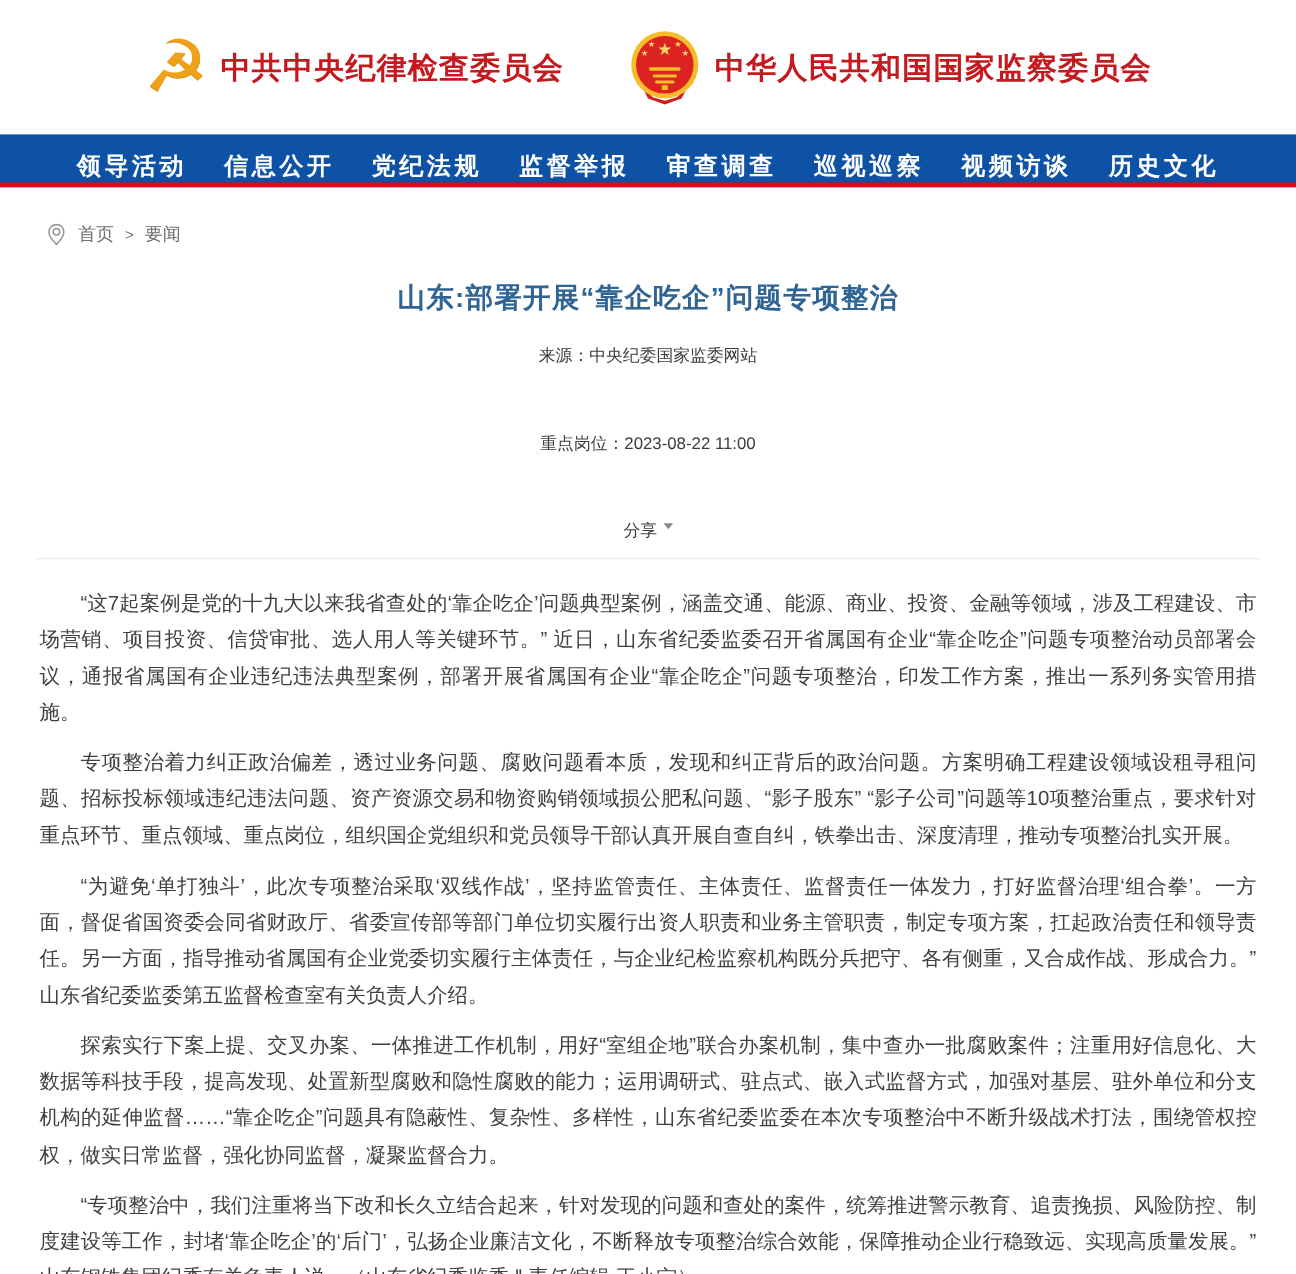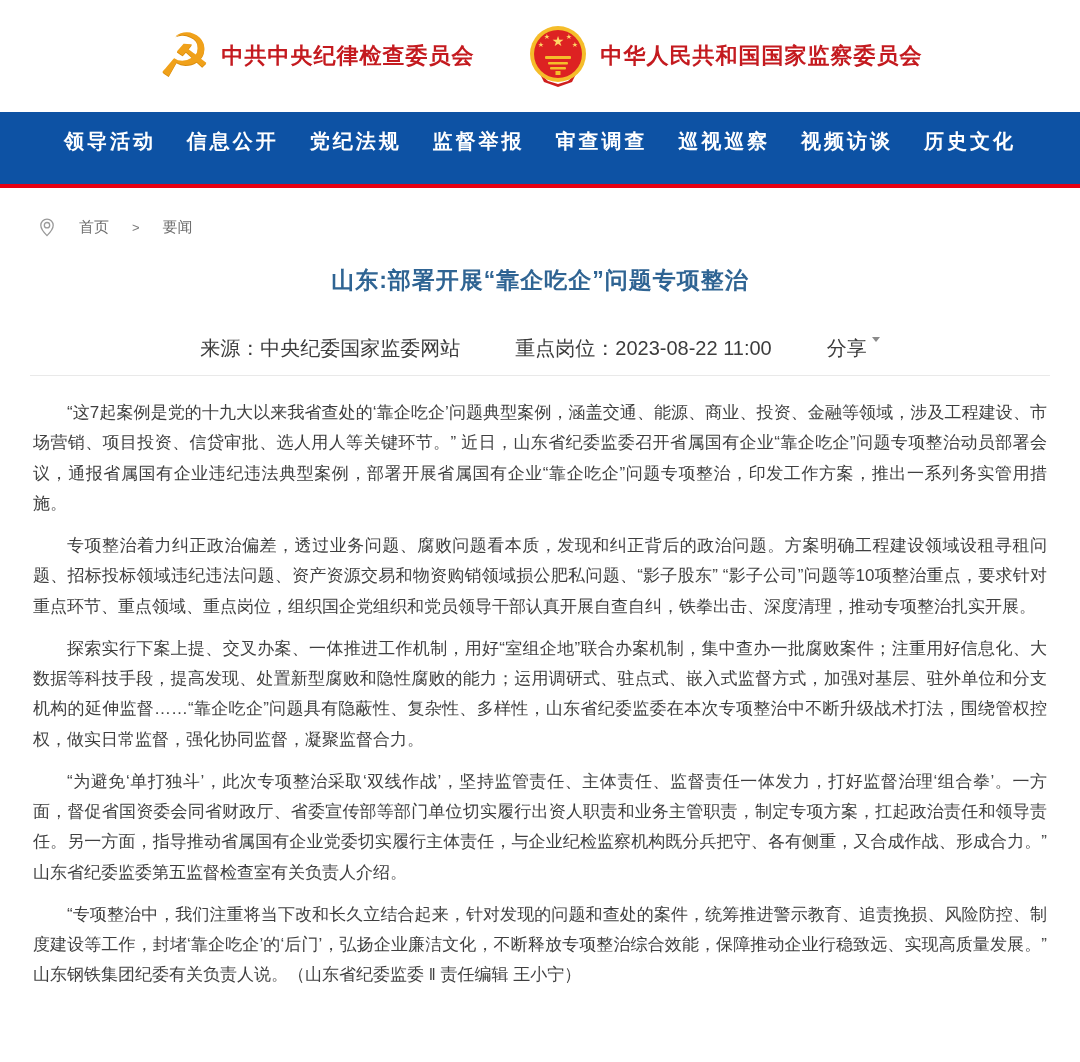--- a/index.html
+++ b/index.html
@@ -3,43 +3,43 @@
 <meta charset="utf-8">
 <style>
   html,body{margin:0;padding:0;background:#fff;}
   body{width:1080px;font-family:"Liberation Sans","DejaVu Sans",sans-serif;}
   .page{width:1080px;min-height:1062px;background:#fff;overflow:hidden;}
 
   
   .site-header{height:112px;display:flex;align-items:center;justify-content:center;gap:52px;}
   .org{display:flex;align-items:center;gap:10px;cursor:pointer;}
   .org-name{font-family:"Liberation Serif","DejaVu Serif",serif;font-weight:bold;
-            font-size:22px;color:var(--org-red,#c41a1f);letter-spacing:1px;white-space:nowrap;}
+            font-size:25px;color:var(--org-red,#c41a1f);letter-spacing:1px;white-space:nowrap;}
   .party-emblem{font-size:60px;line-height:1;color:var(--gold,#f0a11a);font-weight:bold;
                 text-shadow:0 1px 0 #d98b0a;}
   .national-emblem svg{display:block;}
 
   
   .main-nav{height:40px;background:var(--nav-blue,#0d52a4);
             border-bottom:4px solid var(--accent-red,#e60012);
-            display:flex;align-items:flex-start;justify-content:space-between;padding:16px 64px;}
+            display:flex;align-items:flex-end;justify-content:space-between;padding:0 64px;}
   .nav-item{color:#ffffff;font-size:20px;font-weight:bold;letter-spacing:3px;
             cursor:pointer;white-space:nowrap;}
 
   
-  .breadcrumb{display:flex;align-items:center;gap:23px;padding:30px 0 0 38px;
+  .breadcrumb{display:flex;align-items:center;gap:9px;padding:30px 0 0 38px;
               color:#6e6e6e;font-size:15px;}
   .crumb{cursor:pointer;}
   .crumb-sep{color:#7a7a7a;font-size:13px;}
 
   
   .article-title{text-align:center;font-size:23px;font-weight:bold;
                  color:var(--title-blue,#2f6493);margin:28px 70px 0;letter-spacing:1px;}
   .meta{display:flex;justify-content:center;align-items:center;gap:55px;
-        margin-top:39px;font-size:20px;color:#3c3c3c;}
+        margin-top:24px;font-size:14px;color:#3c3c3c;flex-direction:column;}
   .meta-item{white-space:nowrap;}
   .share{display:inline-flex;align-items:flex-start;gap:5px;cursor:pointer;color:#3c3c3c;}
   .caret-down{width:0;height:0;border-left:4px solid transparent;
               border-right:4px solid transparent;border-top:5px solid #8a8a8a;
               display:inline-block;margin-top:2px;}
   .divider{border:none;border-top:1px solid #e9e9e9;margin:13px 30px 0;}
 
   
   .article-body{padding:22px 33px 20px;}
   .article-body p{font-size:17px;line-height:1.78;color:#3f3f3f;text-indent:2em;
@@ -109,19 +109,19 @@
           <span>分享</span>
           <i class="caret-down"></i>
         </span>
     </div>
 
     <hr class="divider">
 
     <article class="article-body">
       <p>“这7起案例是党的十九大以来我省查处的‘靠企吃企’问题典型案例，涵盖交通、能源、商业、投资、金融等领域，涉及工程建设、市场营销、项目投资、信贷审批、选人用人等关键环节。” 近日，山东省纪委监委召开省属国有企业“靠企吃企”问题专项整治动员部署会议，通报省属国有企业违纪违法典型案例，部署开展省属国有企业“靠企吃企”问题专项整治，印发工作方案，推出一系列务实管用措施。</p>
       <p>专项整治着力纠正政治偏差，透过业务问题、腐败问题看本质，发现和纠正背后的政治问题。方案明确工程建设领域设租寻租问题、招标投标领域违纪违法问题、资产资源交易和物资购销领域损公肥私问题、“影子股东” “影子公司”问题等10项整治重点，要求针对重点环节、重点领域、重点岗位，组织国企党组织和党员领导干部认真开展自查自纠，铁拳出击、深度清理，推动专项整治扎实开展。</p>
+      <p>“为避免‘单打独斗’，此次专项整治采取‘双线作战’，坚持监管责任、主体责任、监督责任一体发力，打好监督治理‘组合拳’。一方面，督促省国资委会同省财政厅、省委宣传部等部门单位切实履行出资人职责和业务主管职责，制定专项方案，扛起政治责任和领导责任。另一方面，指导推动省属国有企业党委切实履行主体责任，与企业纪检监察机构既分兵把守、各有侧重，又合成作战、形成合力。” 山东省纪委监委第五监督检查室有关负责人介绍。</p>
       <p>探索实行下案上提、交叉办案、一体推进工作机制，用好“室组企地”联合办案机制，集中查办一批腐败案件；注重用好信息化、大数据等科技手段，提高发现、处置新型腐败和隐性腐败的能力；运用调研式、驻点式、嵌入式监督方式，加强对基层、驻外单位和分支机构的延伸监督……“靠企吃企”问题具有隐蔽性、复杂性、多样性，山东省纪委监委在本次专项整治中不断升级战术打法，围绕管权控权，做实日常监督，强化协同监督，凝聚监督合力。</p>
-      <p>“为避免‘单打独斗’，此次专项整治采取‘双线作战’，坚持监管责任、主体责任、监督责任一体发力，打好监督治理‘组合拳’。一方面，督促省国资委会同省财政厅、省委宣传部等部门单位切实履行出资人职责和业务主管职责，制定专项方案，扛起政治责任和领导责任。另一方面，指导推动省属国有企业党委切实履行主体责任，与企业纪检监察机构既分兵把守、各有侧重，又合成作战、形成合力。” 山东省纪委监委第五监督检查室有关负责人介绍。</p>
       <p>“专项整治中，我们注重将当下改和长久立结合起来，针对发现的问题和查处的案件，统筹推进警示教育、追责挽损、风险防控、制度建设等工作，封堵‘靠企吃企’的‘后门’，弘扬企业廉洁文化，不断释放专项整治综合效能，保障推动企业行稳致远、实现高质量发展。” 山东钢铁集团纪委有关负责人说。（山东省纪委监委 ‖ 责任编辑 王小宁）</p>
     </article>
   </main>
 
 </div>
 
 </body></html>

